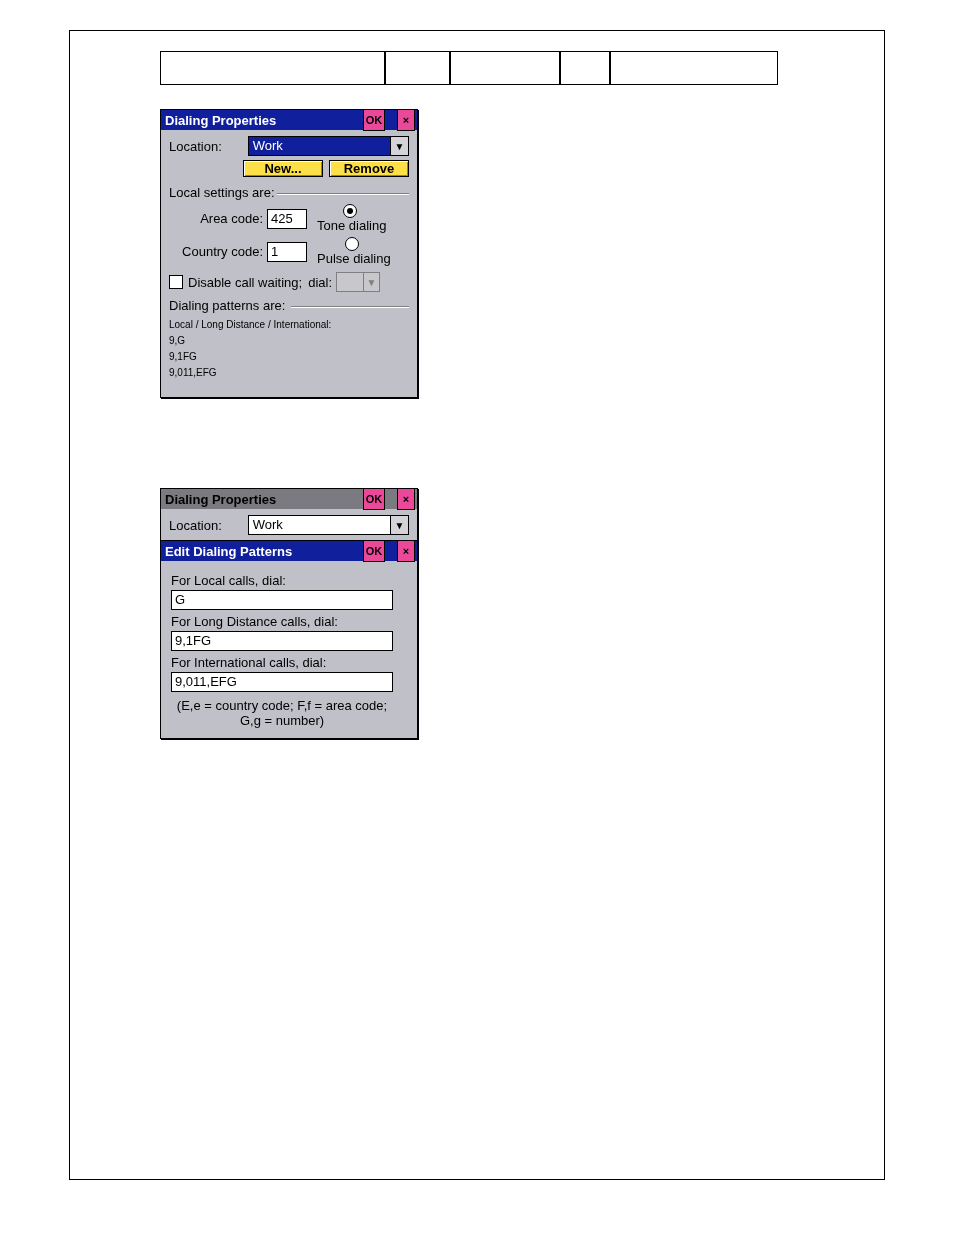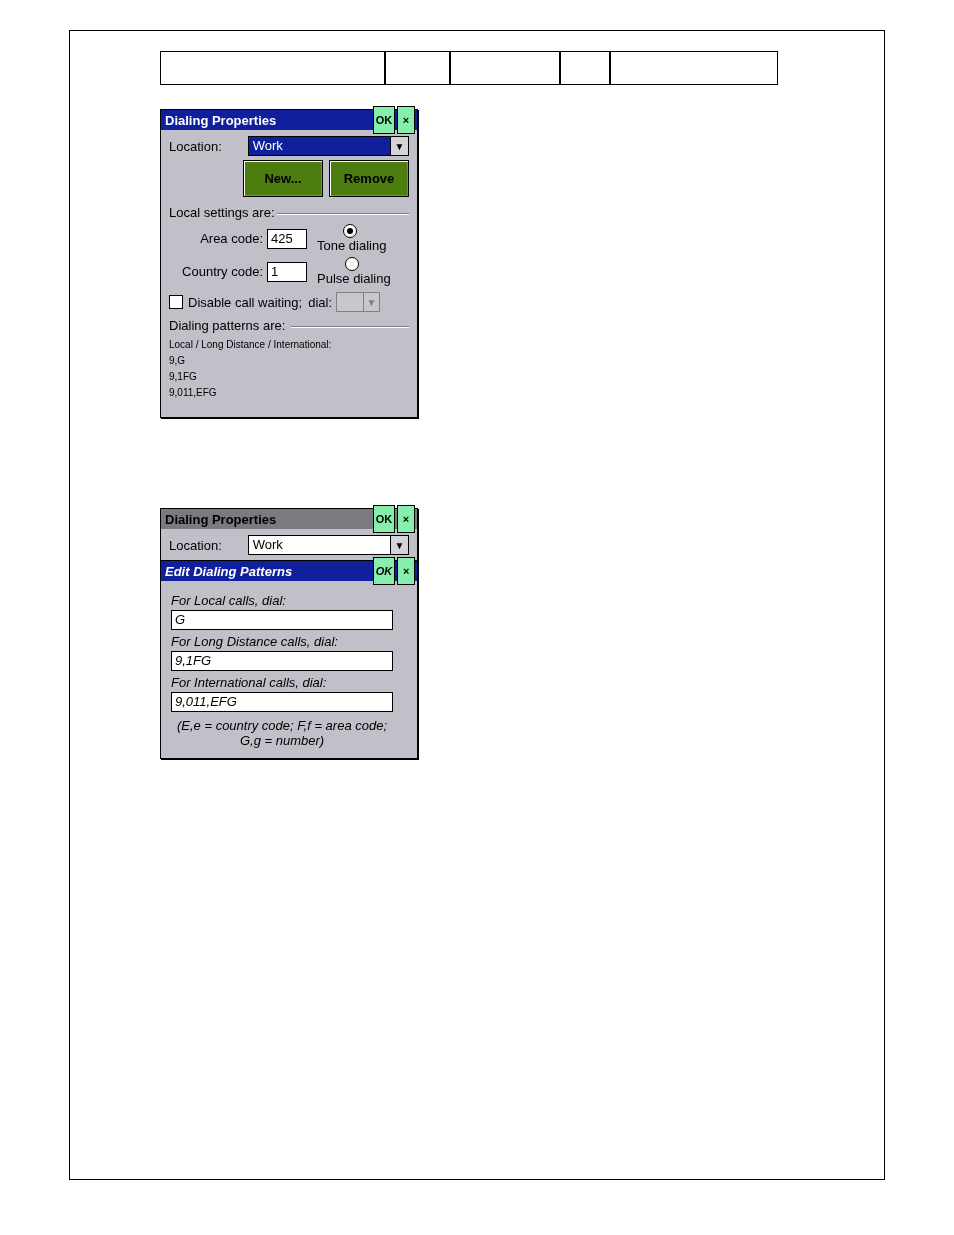--- a/index.html
+++ b/index.html
@@ -46,23 +46,23 @@
     display: flex;
     align-items: center;
     height: 20px;
     padding: 0 2px;
   }
   .tb-active { background: #10209c; color: #fff; font-weight: bold; }
   .tb-inactive { background: #7a7a80; color: #000; font-weight: bold; }
   .tb-title { flex: 1; padding-left: 2px; font-size: 13px; }
   .tb-btn {
     width: 22px;
-    height: 28px;
-    margin-left: 2px;
-    background: #86efac;
+    height: 22px;
+    margin-left: 12px;
+    background: #ec4899;
     border: 1px solid #000;
     display: flex;
     align-items: center;
     justify-content: center;
     font-size: 11px;
     font-weight: bold;
     color: #000;
     cursor: pointer;
   }
   .tb-close { width: 18px; }
@@ -105,24 +105,24 @@
     background: #d4d4d8;
     border: 1px solid #000;
     border-left: none;
     display: flex;
     align-items: center;
     justify-content: center;
     font-size: 10px;
     cursor: pointer;
   }
   .btn {
-    background: #4d7c0f;
+    background: #fde047;
     border: 1px solid #000;
     box-shadow: inset 1px 1px 0 #fff, inset -1px -1px 0 #808080;
-    padding: 10px 10px;
+    padding: 0 10px;
     font-size: 13px;
     font-weight: bold;
     cursor: pointer;
   }
   .btn-row {
     display: flex;
     justify-content: flex-end;
     gap: 6px;
     margin: 4px 0 8px 0;
   }
@@ -359,21 +359,21 @@
         <div class="row">
           <span class="lbl">Location:</span>
           <div class="combo">
             <div class="combo-plain">Work</div>
             <div class="combo-arrow">▼</div>
           </div>
         </div>
       </div>
     </div>
 
-    <div class="win win-front" style="margin-bottom:0;font-style:italic;">
+    <div class="win win-front" style="margin-bottom:0;">
       <div class="titlebar tb-active">
         <span class="tb-title">Edit Dialing Patterns</span>
         <div class="tb-btn">OK</div>
         <div class="tb-btn tb-close">×</div>
       </div>
       <div class="front-body">
         <div class="fld-label">For Local calls, dial:</div>
         <div class="full-txt">G</div>
 
         <div class="fld-label">For Long Distance calls, dial:</div>

